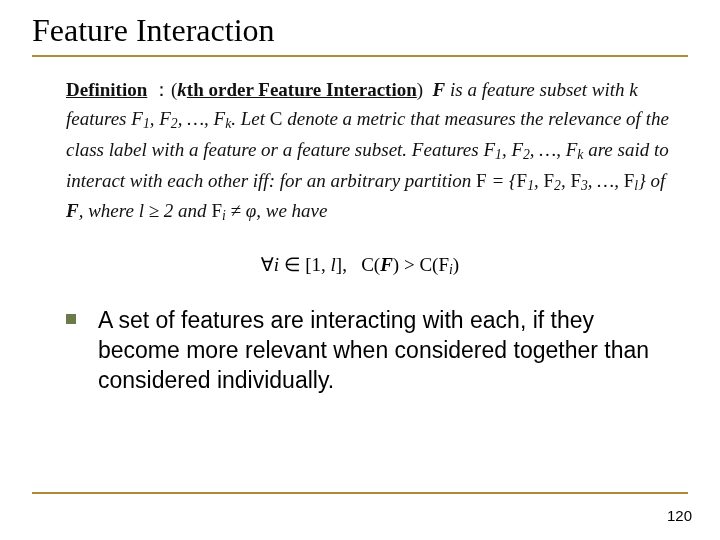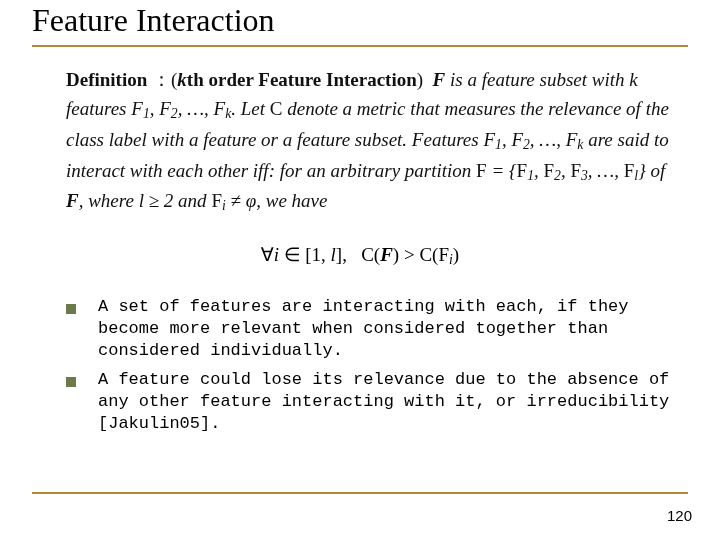--- a/index.html
+++ b/index.html
@@ -7,21 +7,21 @@
     width: 720px;
     height: 540px;
     background: #ffffff;
     font-family: "Times New Roman", Times, serif;
     position: relative;
     overflow: hidden;
   }
   .slide {
     width: 100%;
     height: 100%;
-    padding: 2px 32px 20px 32px;
+    padding: 12px 32px 20px 32px;
     position: relative;
   }
   .title-block {
     border-bottom: 2px solid #b08a3a;
     padding-bottom: 6px;
     margin-bottom: 18px;
   }
   .title {
     font-size: 32px;
     font-weight: normal;
@@ -29,21 +29,21 @@
   }
   .definition {
     font-size: 19px;
     line-height: 1.55;
     font-style: italic;
     color: #111;
     padding: 0 16px 0 34px;
     margin-bottom: 12px;
   }
   .definition .roman { font-style: normal; }
-  .definition .bold { font-weight: bold; font-style: normal; }
+  .definition .bold { font-weight: bold; font-style: normal; text-decoration: underline; }
   .definition .bolditalic { font-weight: bold; font-style: italic; }
   .definition .script { font-family: "Brush Script MT", "Segoe Script", cursive; font-style: normal; }
   .formula {
     text-align: center;
     font-size: 19px;
     font-style: italic;
     margin: 26px 0 28px 0;
   }
   .formula .roman { font-style: normal; }
   .formula .script { font-family: "Brush Script MT", "Segoe Script", cursive; font-style: normal; }
@@ -57,22 +57,22 @@
   }
   .bullet-icon {
     width: 10px;
     height: 10px;
     background: #6a7a4a;
     margin-top: 8px;
     margin-right: 22px;
     flex-shrink: 0;
   }
   .bullet-text {
-    font-family: Liberation Mono, monospace;
-    font-size: 17px;
+    font-family: Liberation Sans, sans-serif;
+    font-size: 23px;
     line-height: 1.3;
     color: #000;
   }
   .bottom-rule {
     position: absolute;
     left: 32px;
     right: 32px;
     bottom: 46px;
     height: 2px;
     background: #b08a3a;
@@ -98,22 +98,18 @@
 
   <div class="definition"><span class="bold">Definition</span> <span class="roman">：</span><span class="roman">(</span><span class="bolditalic">k</span><span class="bold">th order Feature Interaction</span><span class="roman">)</span>&nbsp;&nbsp;<span class="bolditalic">F</span> is a feature subset with k features F<sub>1</sub>, F<sub>2</sub>, …, F<sub>k</sub>. Let <span class="script">C</span> denote a metric that measures the relevance of the class label with a feature or a feature subset. Features F<sub>1</sub>, F<sub>2</sub>, …, F<sub>k</sub> are said to interact with each other iff: for an arbitrary partition <span class="script">F</span> = {<span class="script">F</span><sub>1</sub>, <span class="script">F</span><sub>2</sub>, <span class="script">F</span><sub>3</sub>, …, <span class="script">F</span><sub>l</sub>} of <span class="bolditalic">F</span>, where l ≥ 2 and <span class="script">F</span><sub>i</sub> ≠ φ, we have</div>
 
   <div class="formula"><span class="roman">∀</span>i <span class="roman">∈ [1,</span> l<span class="roman">],</span>&nbsp;&nbsp;&nbsp;<span class="script">C</span><span class="roman">(</span><span class="bolditalic" style="font-weight:bold">F</span><span class="roman">)</span> <span class="roman">&gt;</span> <span class="script">C</span><span class="roman">(</span><span class="script">F</span><sub>i</sub><span class="roman">)</span></div>
 
   <div class="bullets">
     <div class="bullet-row">
       <div class="bullet-icon"></div>
       <div class="bullet-text">A set of features are interacting with each, if they become more relevant when considered together than considered individually.</div>
     </div>
-    <div class="bullet-row">
-      <div class="bullet-icon"></div>
-      <div class="bullet-text">A feature could lose its relevance due to the absence of any other feature interacting with it, or irreducibility [Jakulin05].</div>
-    </div>
   </div>
 
   <div class="bottom-rule"></div>
   <div class="page-number">120</div>
 
 </div>
 
 </body></html>

